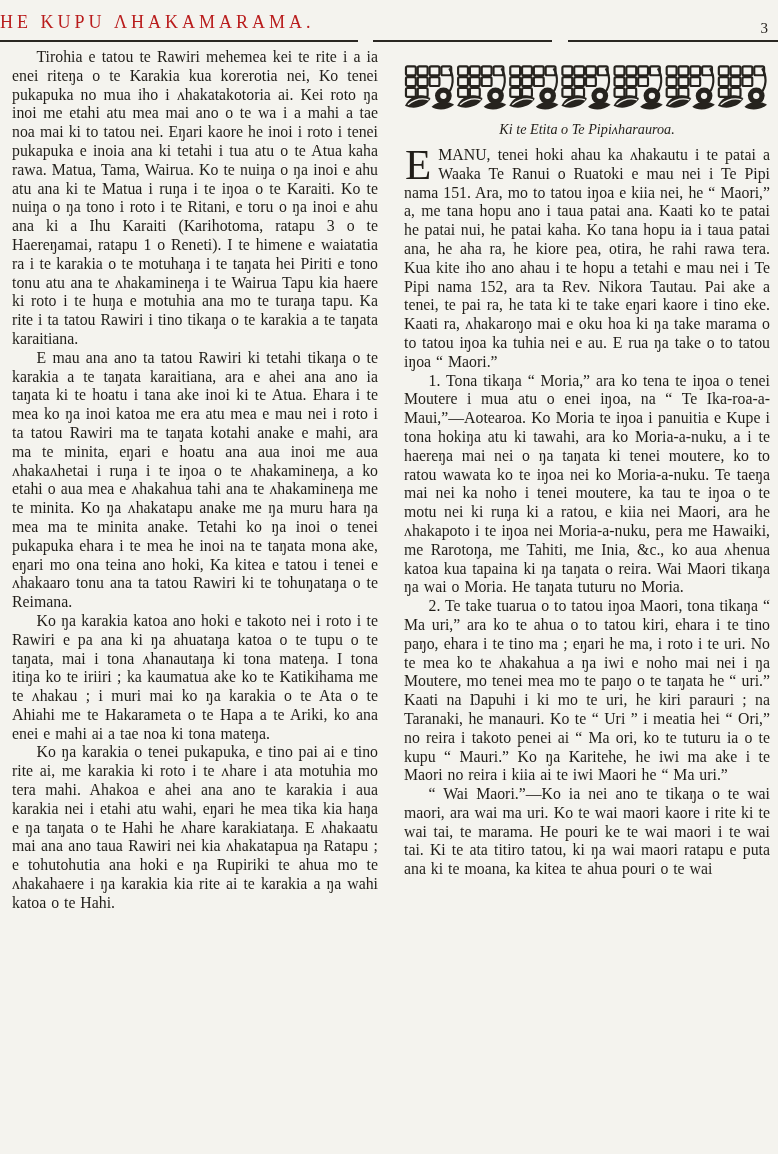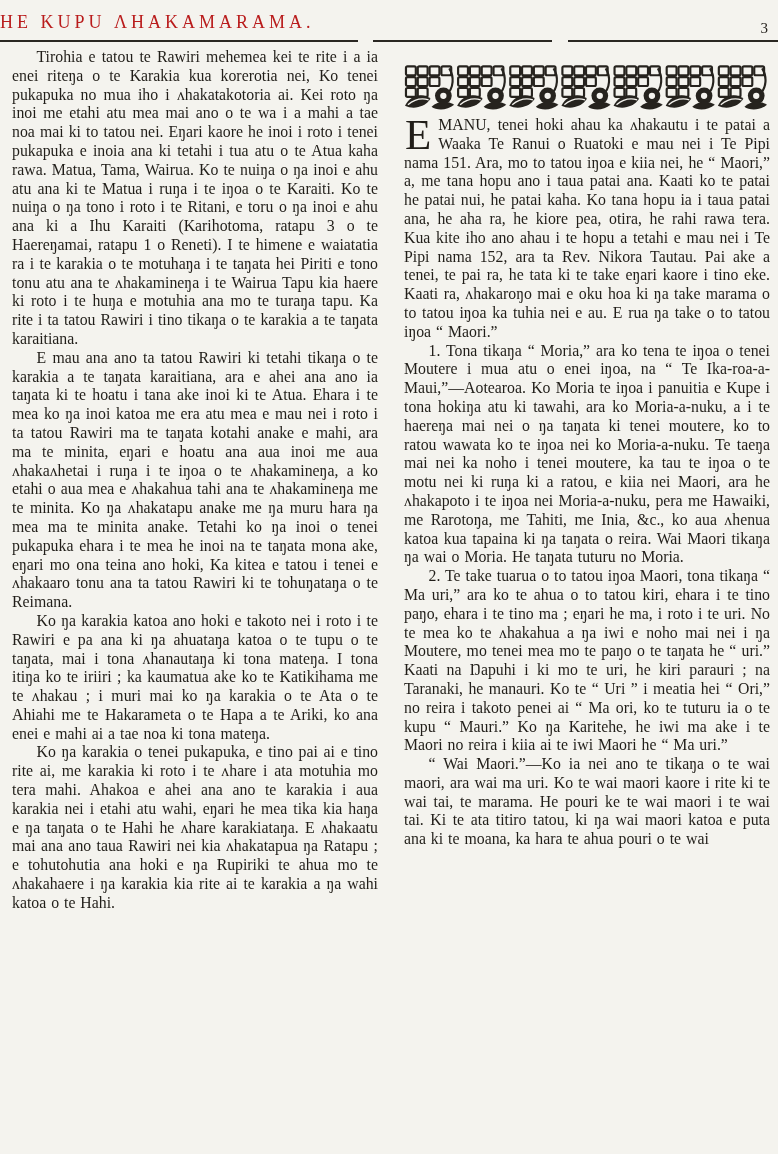--- a/index.html
+++ b/index.html
@@ -156,25 +156,26 @@
           <use href="#otile" x="53"></use>
           <use href="#otile" x="106"></use>
           <use href="#otile" x="159"></use>
           <use href="#otile" x="212"></use>
           <use href="#otile" x="265"></use>
           <use href="#otile" x="318"></use>
         </svg>
       </div>
 
 
+      <div class="byline">Ki te Etita o Te Pipiʌharauroa.</div>
 
       <p class="body-p dropcap-p">
         <span class="dropcap">E</span><span>MANU, tenei hoki ahau ka ʌhakautu i te patai a Waaka Te Ranui o Ruatoki e mau nei i Te Pipi nama 151.  Ara, mo to tatou iŋoa e kiia nei, he “ Maori,” a, me tana hopu ano i taua patai ana.  Kaati ko te patai he patai nui, he patai kaha.  Ko tana hopu ia i taua patai ana, he aha ra, he kiore pea, otira, he rahi rawa tera.  Kua kite iho ano ahau i te hopu a tetahi e mau nei i Te Pipi nama 152, ara ta Rev. Nikora Tautau.  Pai ake a tenei, te pai ra, he tata ki te take eŋari kaore i tino eke.  Kaati ra, ʌhakaroŋo mai e oku hoa ki ŋa take marama o to tatou iŋoa ka tuhia nei e au.  E rua ŋa take o to tatou iŋoa “ Maori.”</span>
       </p>
       <p class="body-p">1.  Tona tikaŋa “ Moria,” ara ko tena te iŋoa o tenei Moutere i mua atu o enei iŋoa, na “ Te Ika-roa-a-Maui,”—Aotearoa.  Ko Moria te iŋoa i panuitia e Kupe i tona hokiŋa atu ki tawahi, ara ko Moria-a-nuku, a i te haereŋa mai nei o ŋa taŋata ki tenei moutere, ko to ratou wawata ko te iŋoa nei ko Moria-a-nuku.  Te taeŋa mai nei ka noho i tenei moutere, ka tau te iŋoa o te motu nei ki ruŋa ki a ratou, e kiia nei Maori, ara he ʌhakapoto i te iŋoa nei Moria-a-nuku, pera me Hawaiki, me Rarotoŋa, me Tahiti, me Inia, &amp;c., ko aua ʌhenua katoa kua tapaina ki ŋa taŋata o reira.  Wai Maori tikaŋa ŋa wai o Moria.  He taŋata tuturu no Moria.</p>
       <p class="body-p">2.  Te take tuarua o to tatou iŋoa Maori, tona tikaŋa “ Ma uri,” ara ko te ahua o to tatou kiri, ehara i te tino paŋo, ehara i te tino ma ; eŋari he ma, i roto i te uri.  No te mea ko te ʌhakahua a ŋa iwi e noho mai nei i ŋa Moutere, mo tenei mea mo te paŋo o te taŋata he “ uri.”  Kaati na Ŋapuhi i ki mo te uri, he kiri parauri ; na Taranaki, he manauri.  Ko te “ Uri ” i meatia hei “ Ori,” no reira i takoto penei ai “ Ma ori, ko te tuturu ia o te kupu “ Mauri.”  Ko ŋa Karitehe, he iwi ma ake i te Maori no reira i kiia ai te iwi Maori he “ Ma uri.”</p>
-      <p class="body-p">“ Wai Maori.”—Ko ia nei ano te tikaŋa o te wai maori, ara wai ma uri.  Ko te wai maori kaore i rite ki te wai tai, te marama.  He pouri ke te wai maori i te wai tai.  Ki te ata titiro tatou, ki ŋa wai maori katoa e puta ana ki te moana, ka hara te ahua pouri o te wai</p>
+      <p class="body-p">“ Wai Maori.”—Ko ia nei ano te tikaŋa o te wai maori, ara wai ma uri.  Ko te wai maori kaore i rite ki te wai tai, te marama.  He pouri ke te wai maori i te wai tai.  Ki te ata titiro tatou, ki ŋa wai maori ratapu e puta ana ki te moana, ka kitea te ahua pouri o te wai</p>
 
     </section>
 
   </main>
 
 </div>
 
 </body></html>

